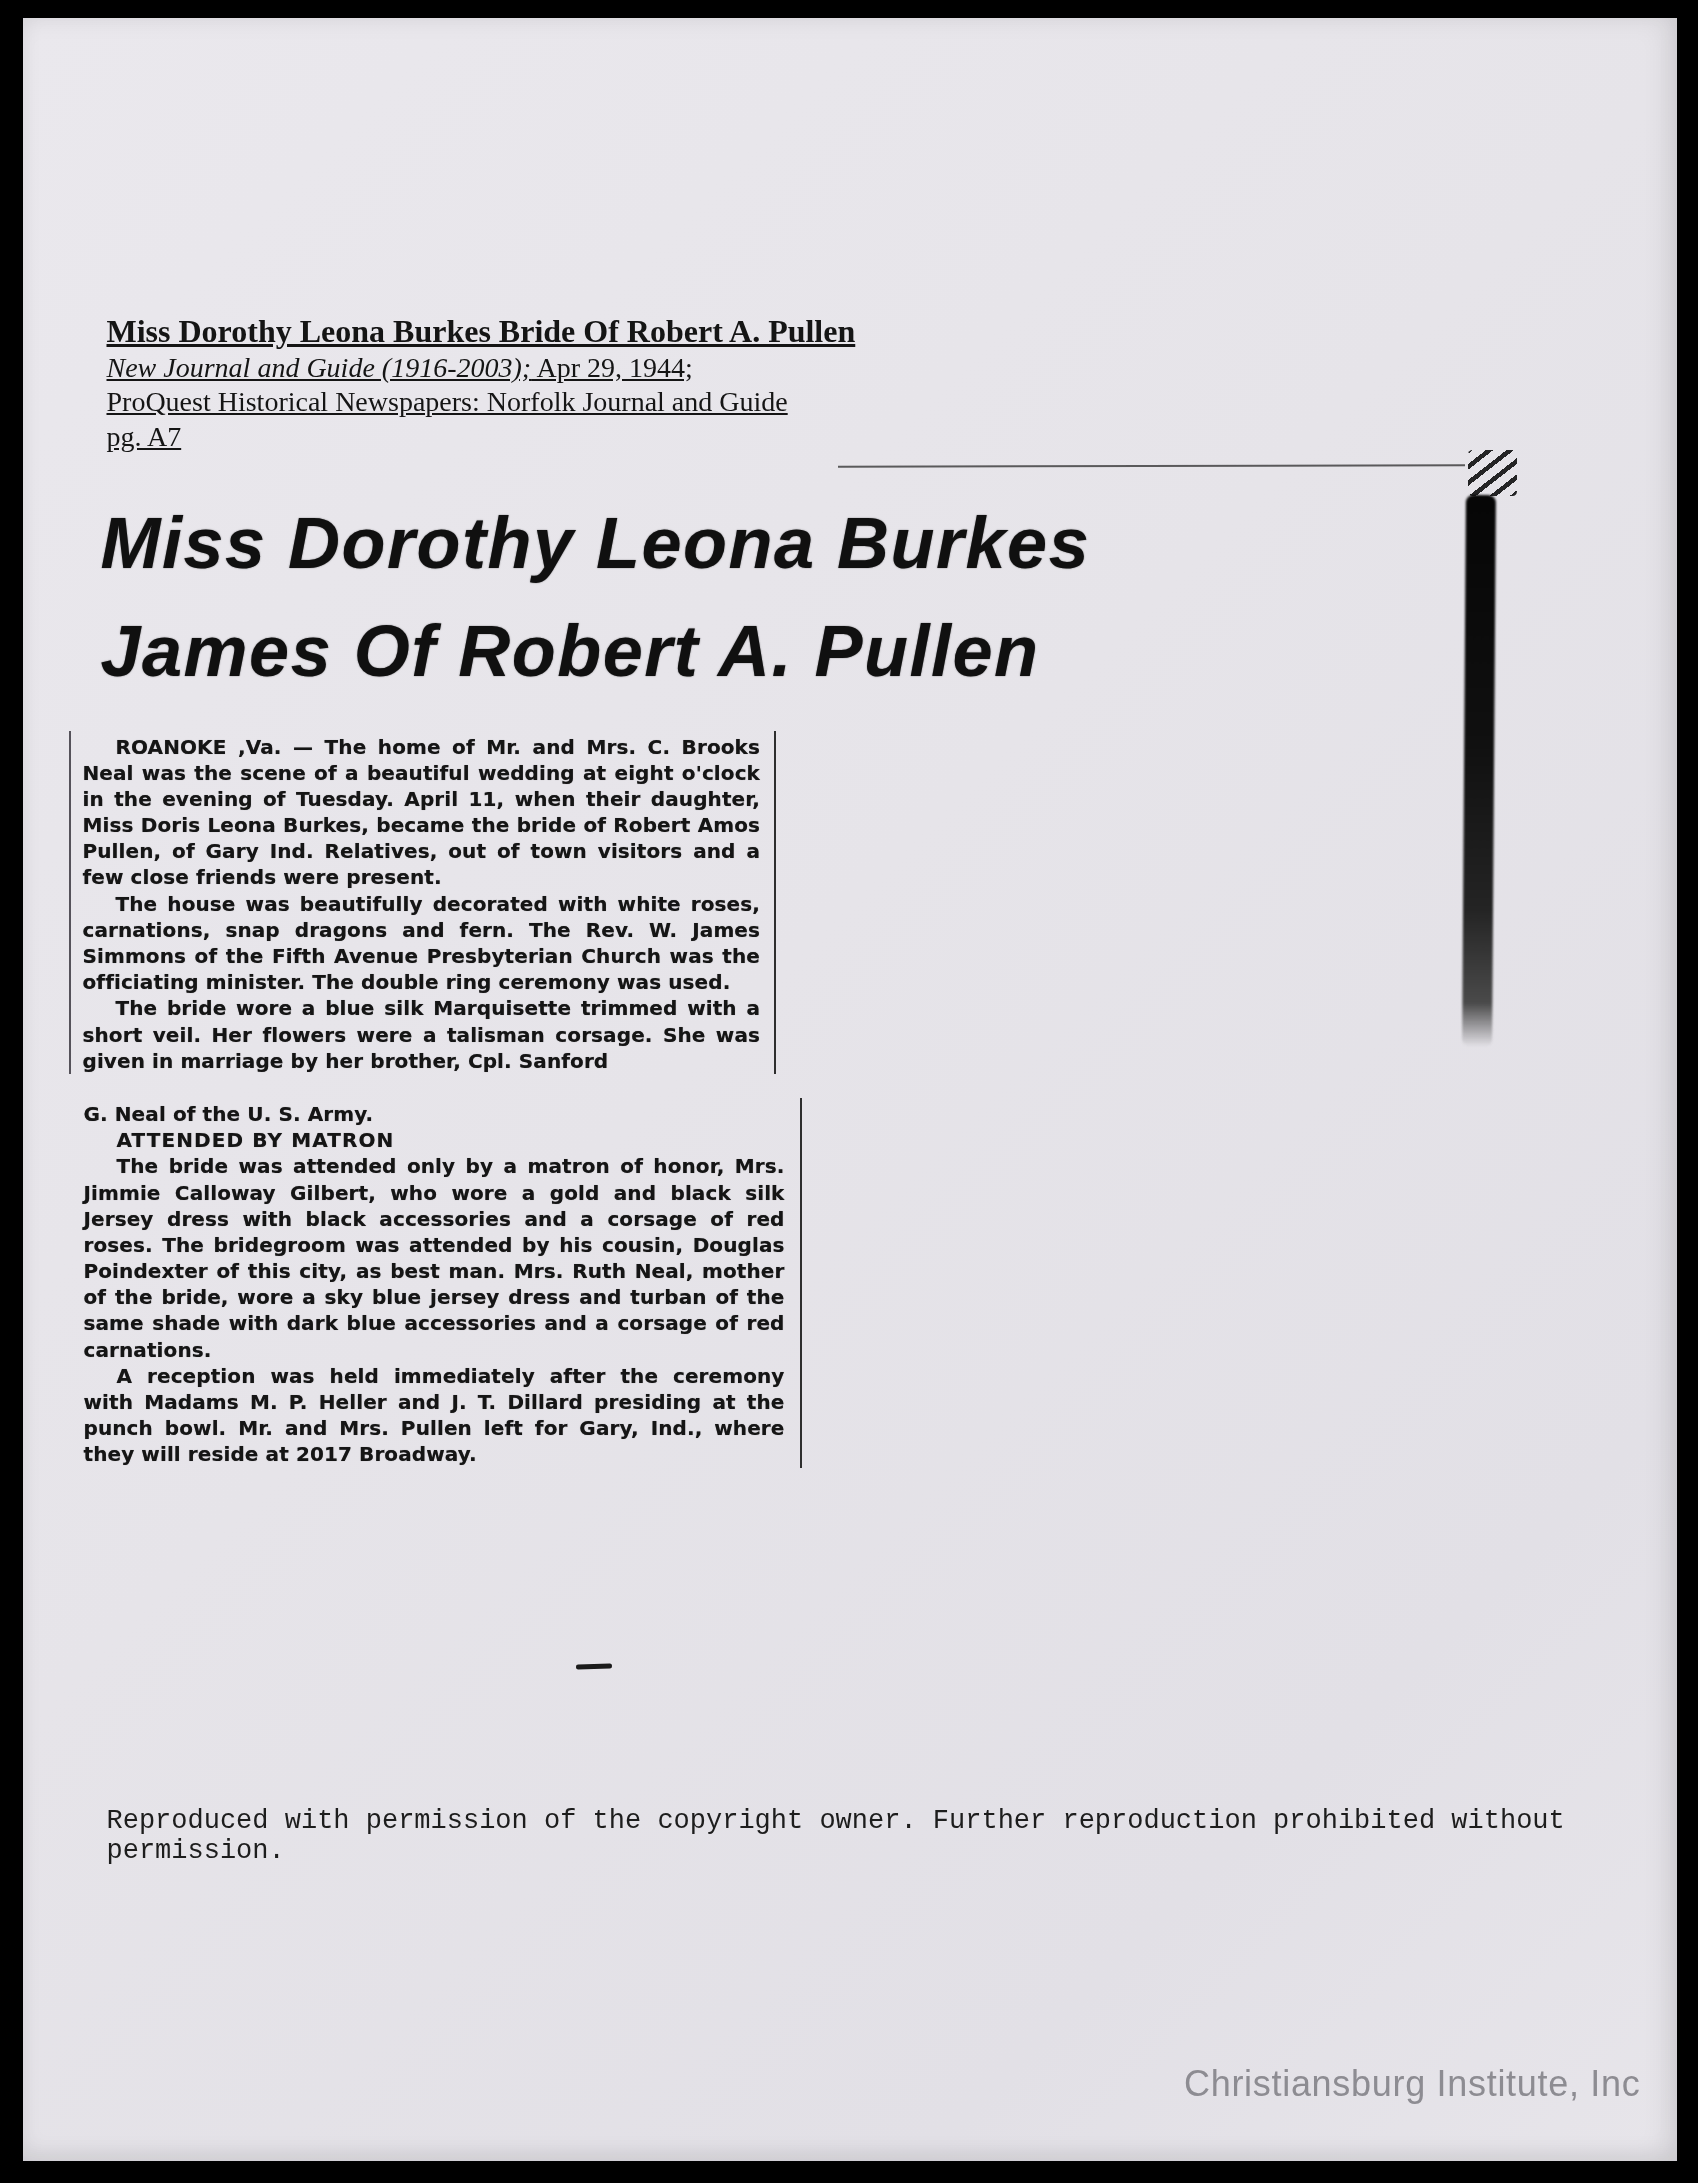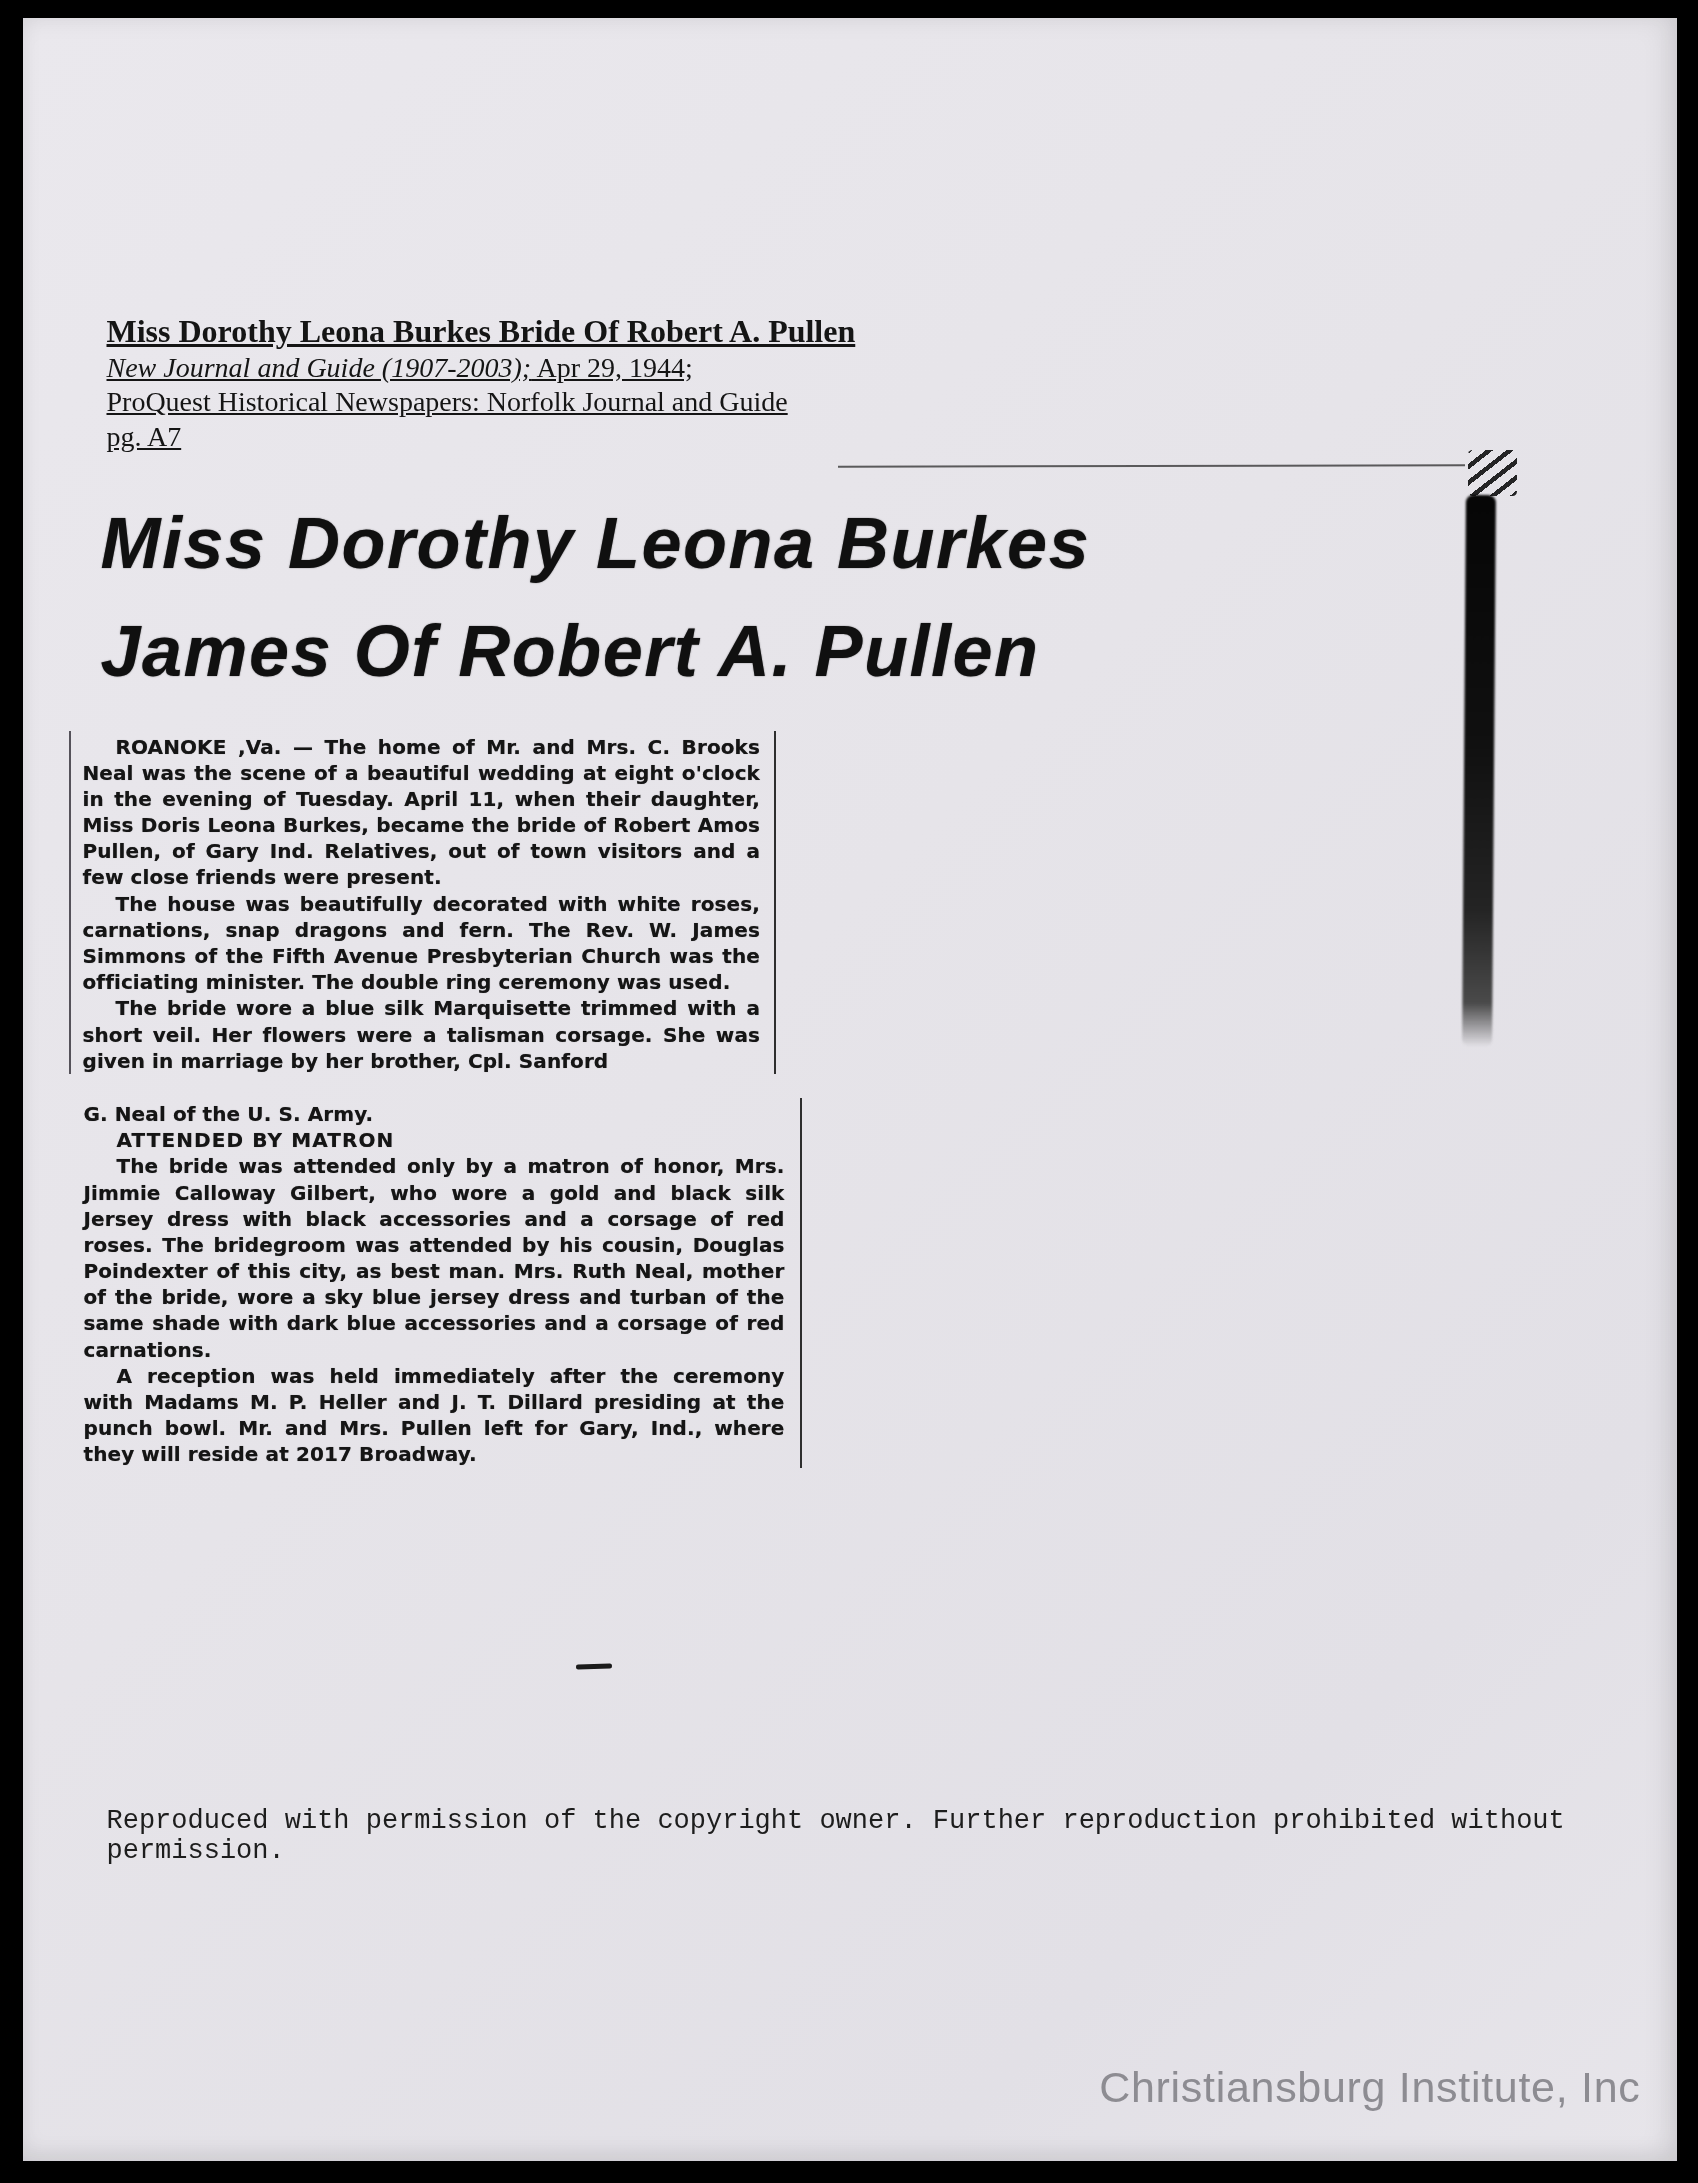--- a/index.html
+++ b/index.html
@@ -83,32 +83,32 @@
   .end-dash{
     position:absolute;left:553px;top:1646px;width:36px;height:5.2px;
     background:#1b1b1b;border-radius:2.2px;transform:rotate(-2deg);
   }
   .permission{
     position:absolute;left:84px;top:1753px;width:1499px;
     font-family:Liberation Mono, monospace;font-size:27px;color:#1d1d1d;margin-top:35px;
   }
   .watermark{
     position:absolute;right:36px;top:2045px;
-    font-family:"Liberation Sans",sans-serif;font-size:43px;
+    font-family:"Liberation Sans",sans-serif;font-size:36px;
     color:var(--watermark);letter-spacing:0.7px;
   }
 </style>
 </head>
 <body>
 
 <div class="paper">
 
   <div class="citation">
     <div class="cit-title">Miss Dorothy Leona Burkes Bride Of Robert A. Pullen</div>
-    <div class="cit-line"><span class="ital">New Journal and Guide (1907-2003);</span><span> Apr 29, 1944;</span></div>
+    <div class="cit-line"><span class="ital">New Journal and Guide (1916-2003);</span><span> Apr 29, 1944;</span></div>
     <div class="cit-line">ProQuest Historical Newspapers: Norfolk Journal and Guide</div>
     <div class="cit-line">pg. A7</div>
   </div>
 
   <div class="clipping">
     <div class="clip-topline"></div>
     <div class="artifact-squiggle"></div>
     <div class="artifact-bar"></div>
 
     <h1 class="headline"><span>Miss Dorothy Leona Burkes</span><br><span>James Of Robert A. Pullen</span></h1>

